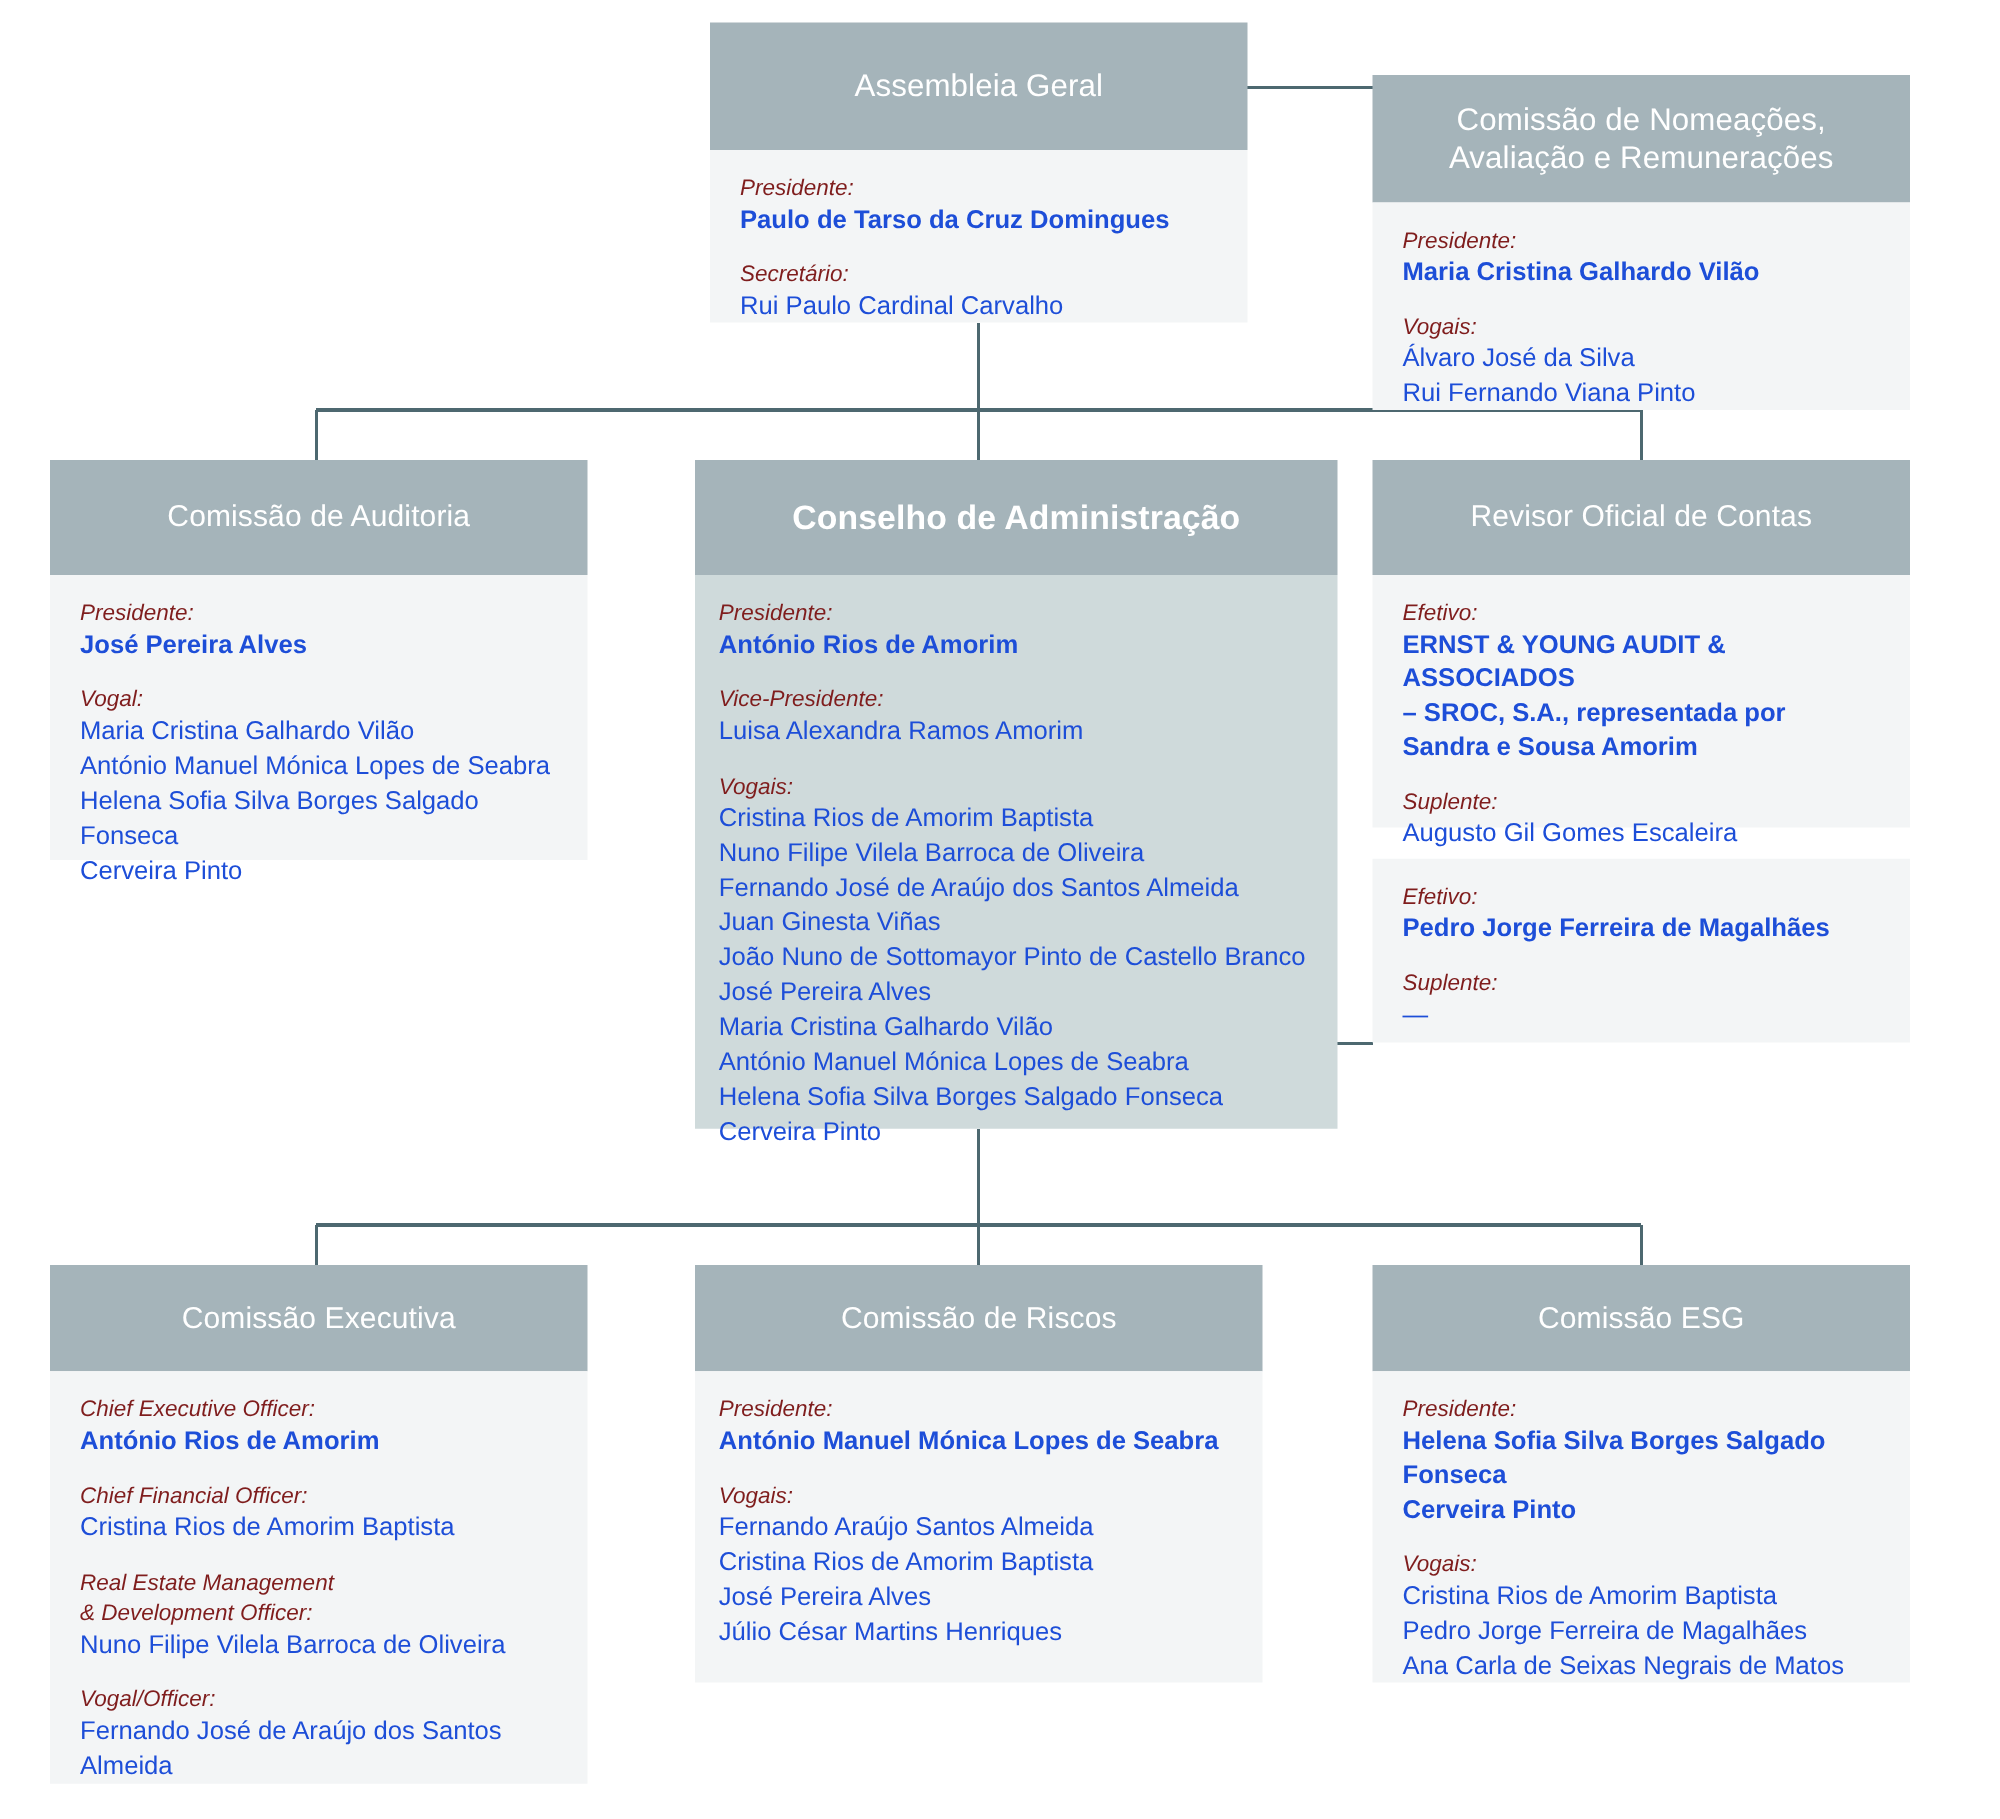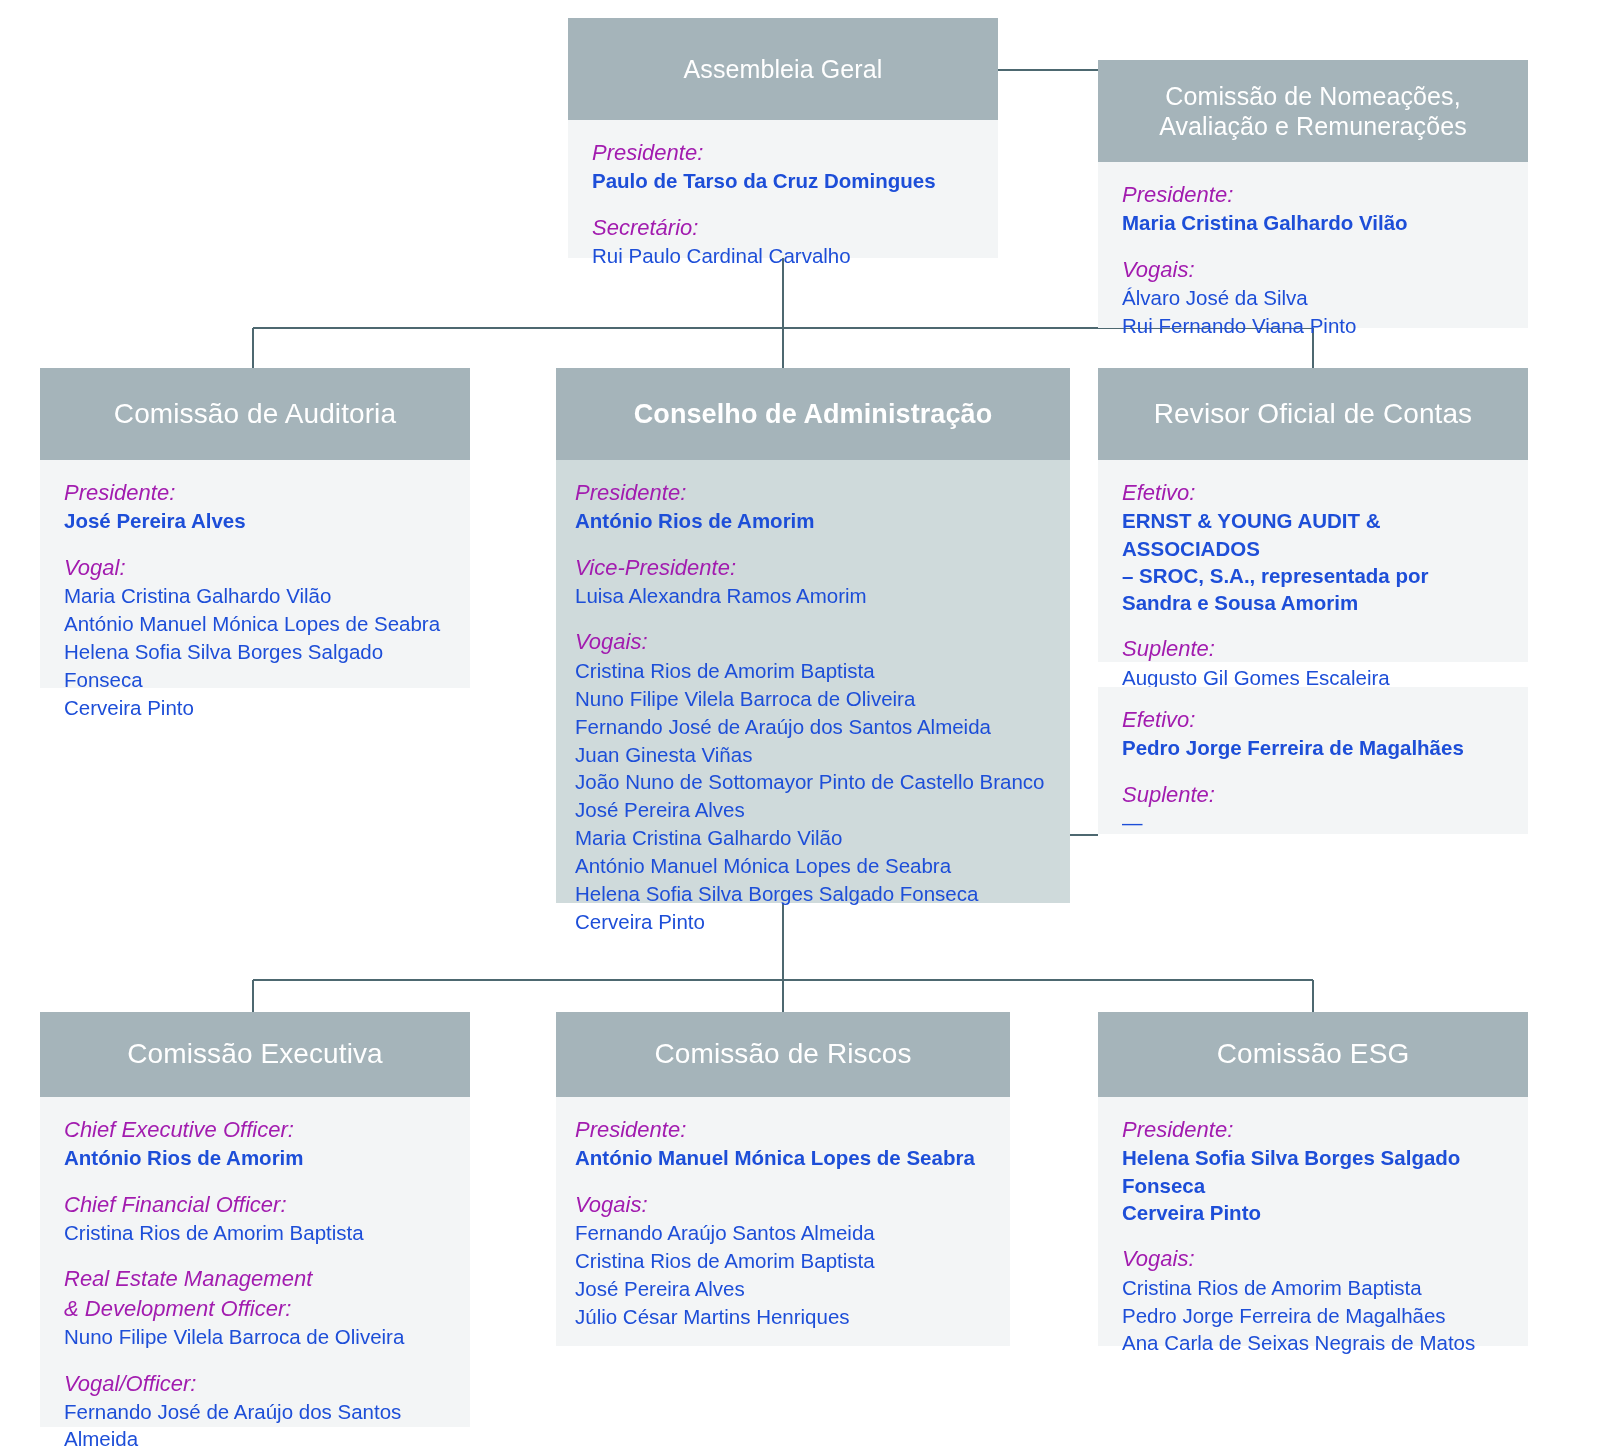--- a/index.html
+++ b/index.html
@@ -9,38 +9,38 @@
     -webkit-font-smoothing:antialiased;
   }
   #chart{position:relative;width:1600px;height:1455px;overflow:hidden;}
 
   svg#connectors{position:absolute;left:0;top:0;width:1600px;height:1455px;pointer-events:none;}
 
   .node{position:absolute;box-sizing:border-box;}
   .node .hdr{
     background:#a5b4ba;color:#ffffff;
     text-align:center;
-    font-size:28px;line-height:1.22;
+    font-size:24px;line-height:1.22;
     letter-spacing:.1px;
     display:flex;align-items:center;justify-content:center;
     box-sizing:border-box;padding:10px 14px;
   }
   .node.emph .hdr{font-weight:bold;}
   .node .body{
     background:#f3f5f6;
     box-sizing:border-box;
     padding:18px 24px 22px 24px;
   }
   .node.emph .body{background:#cfdadb;}
 
   .grp{margin-bottom:18px;}
   .grp:last-child{margin-bottom:0;}
   .lbl{
-    font-style:italic;color:#a21caf;
-    font-size:22px;line-height:1.34;
+    font-style:italic;color:#7f1d1d;
+    font-size:18px;line-height:1.34;
     white-space:pre-line;
   }
   .val{
     color:#1d4ed8;font-size:20.5px;line-height:1.33;
     white-space:pre-line;
   }
   .val.b{font-weight:bold;}
   .list{color:#1d4ed8;font-size:20.5px;line-height:1.36;}
   .list div{white-space:pre-line;}
 </style>

